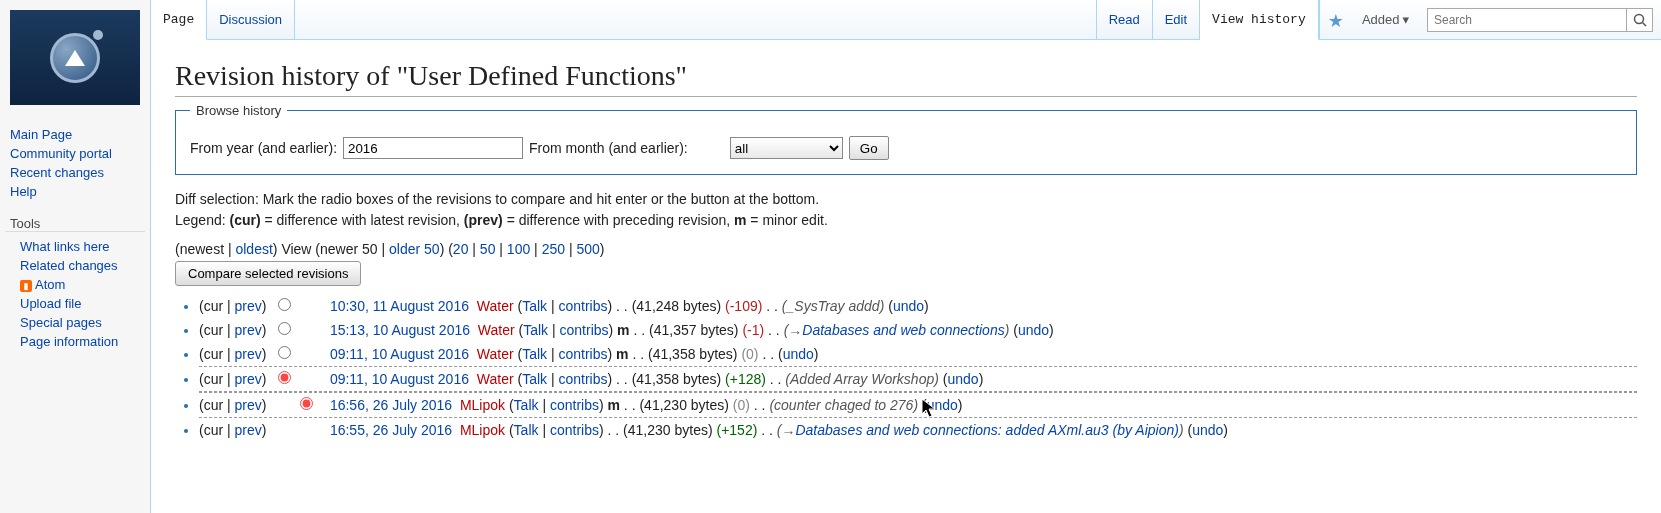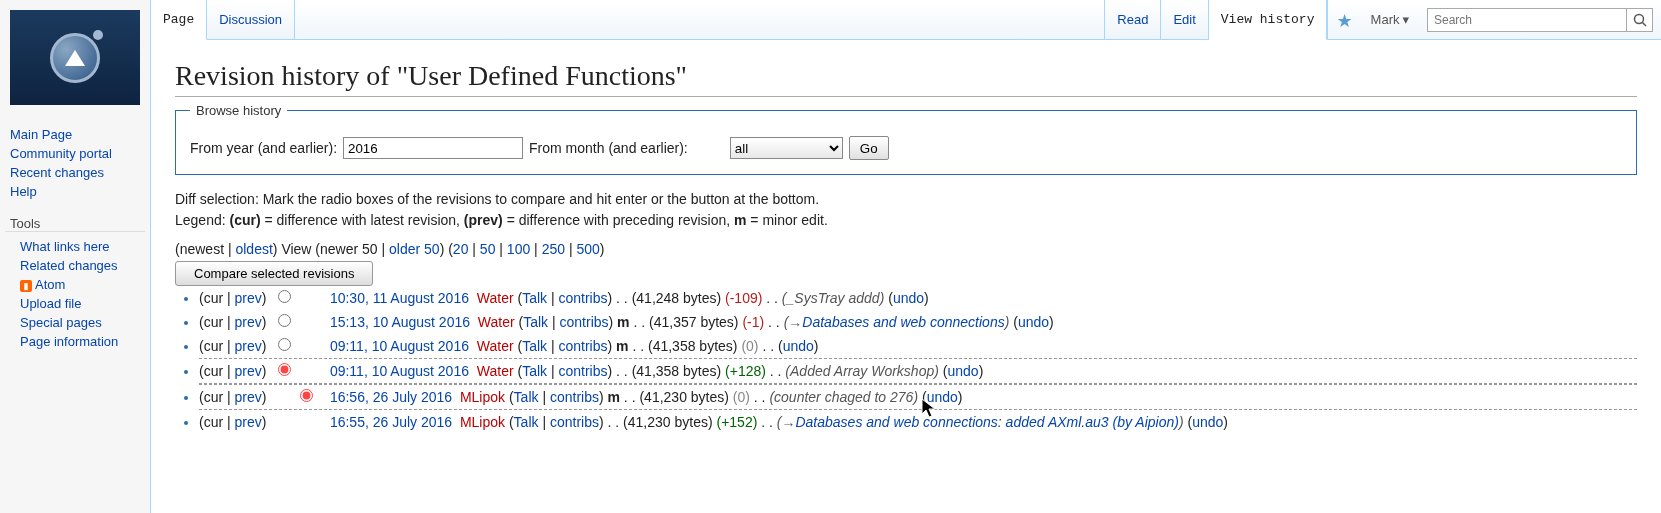--- a/index.html
+++ b/index.html
@@ -41,21 +41,21 @@
 
 fieldset { border: 1px solid #2a6eab; padding: 18px 14px 14px; margin-bottom: 14px; position:relative; }
 legend { padding: 0 6px; font-size: 13px; color: #333; }
 .browse-row { display:flex; align-items:center; gap: 6px; font-size:14px; }
 .num-input { width: 180px; height: 22px; border: 1px solid #888; padding: 0 4px; }
 .sel { width: 113px; height: 22px; border: 1px solid #888; background: linear-gradient(#fff,#e8e8e8); margin-left: 36px; }
 .go-btn { height: 24px; padding: 0 10px; border: 1px solid #888; background: linear-gradient(#fff,#e0e0e0); border-radius: 2px; cursor:pointer; }
 
 .diff-info { font-size: 14px; line-height: 1.5; margin-bottom: 10px; }
 .pager { font-size: 14px; margin-bottom: 4px; }
-.compare-btn { padding: 4px 18px; border: 1px solid #999; background: linear-gradient(#fff,#ddd); border-radius: 3px; cursor:pointer; font-size:13px; margin-bottom: 0; }
+.compare-btn { padding: 4px 12px; border: 1px solid #999; background: linear-gradient(#fff,#ddd); border-radius: 3px; cursor:pointer; font-size:13px; margin-bottom: 8px; }
 
 .rev-list { list-style: disc; padding-left: 24px; }
 .rev-list li { padding: 4px 0; font-size: 14px; }
 .rev-list li::marker { color: #2a6eab; }
 .rev-sel { border-top: 1px dashed #999; border-bottom: 1px dashed #999; }
 .radio-col { display: inline-block; width: 22px; }
 .rev-radio { accent-color: #f44; }
 .tstamp { color: #0645ad; }
 .user-water { color: #ba0000; }
 .user-mlipok { color: #ba0000; }
@@ -103,21 +103,21 @@
     <div class="top-tabs">
       <div class="tab active"><span>Page</span></div>
       <div class="tab"><a>Discussion</a></div>
       <div class="spacer"></div>
       <div class="right-tabs">
         <div class="tab" style="border-left:1px solid #a7d7f9"><a>Read</a></div>
         <div class="tab"><a>Edit</a></div>
         <div class="tab active"><span>View history</span></div>
         <div class="star-icon">★</div>
         <div class="more-drop">
-            <span>Mark</span> 
+            <span>Added</span> 
             <span>▾</span>
           </div>
         <div class="search-box">
           <input class="search-input" placeholder="Search" style="">
           <button class="search-btn">
             <svg width="14" height="14" viewBox="0 0 14 14">
                 <circle cx="6" cy="6" r="4.5" fill="none" stroke="#555" stroke-width="1.5"></circle>
                 <line x1="9.5" y1="9.5" x2="13" y2="13" stroke="#555" stroke-width="1.5"></line>
               </svg>
           </button>

